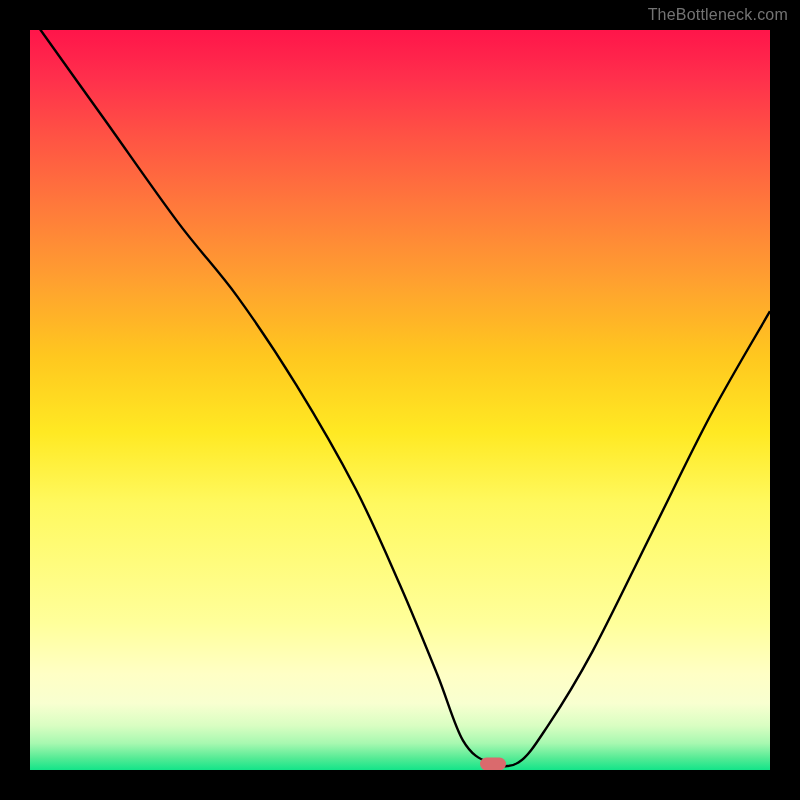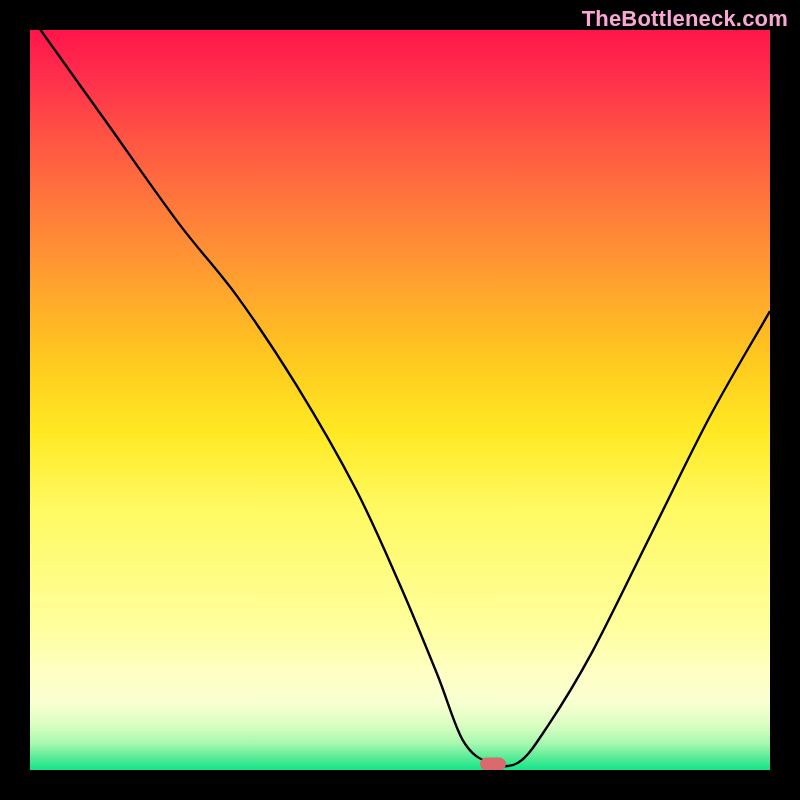--- a/index.html
+++ b/index.html
@@ -21,21 +21,21 @@
     background:linear-gradient(to bottom,
       #ffff9a 0%,
       #ffffc5 35%,
       #f8ffd0 55%,
       #d9fec2 70%,
       #a7f8b0 82%,
       #55eb95 92%,
       #13e489 100%)}
   .curve{position:absolute;inset:0}
   .marker{position:absolute;width:26px;height:13px;border-radius:7px;background:#da6a6d;transform:translate(-50%,-50%)}
-  .watermark{position:absolute;top:6px;right:12px;color:#f9a8d4;font-size:22px;font-weight:700;letter-spacing:.2px}
+  .watermark{position:absolute;top:6px;right:12px;color:#737373;font-size:16px;font-weight:400;letter-spacing:.2px}
 </style>
 </head>
 <body>
 
 <div class="frame">
   <div class="plot">
     <div class="gradient">
       <div class="grad-top"></div>
       <div class="grad-bottom"></div>
     </div>

